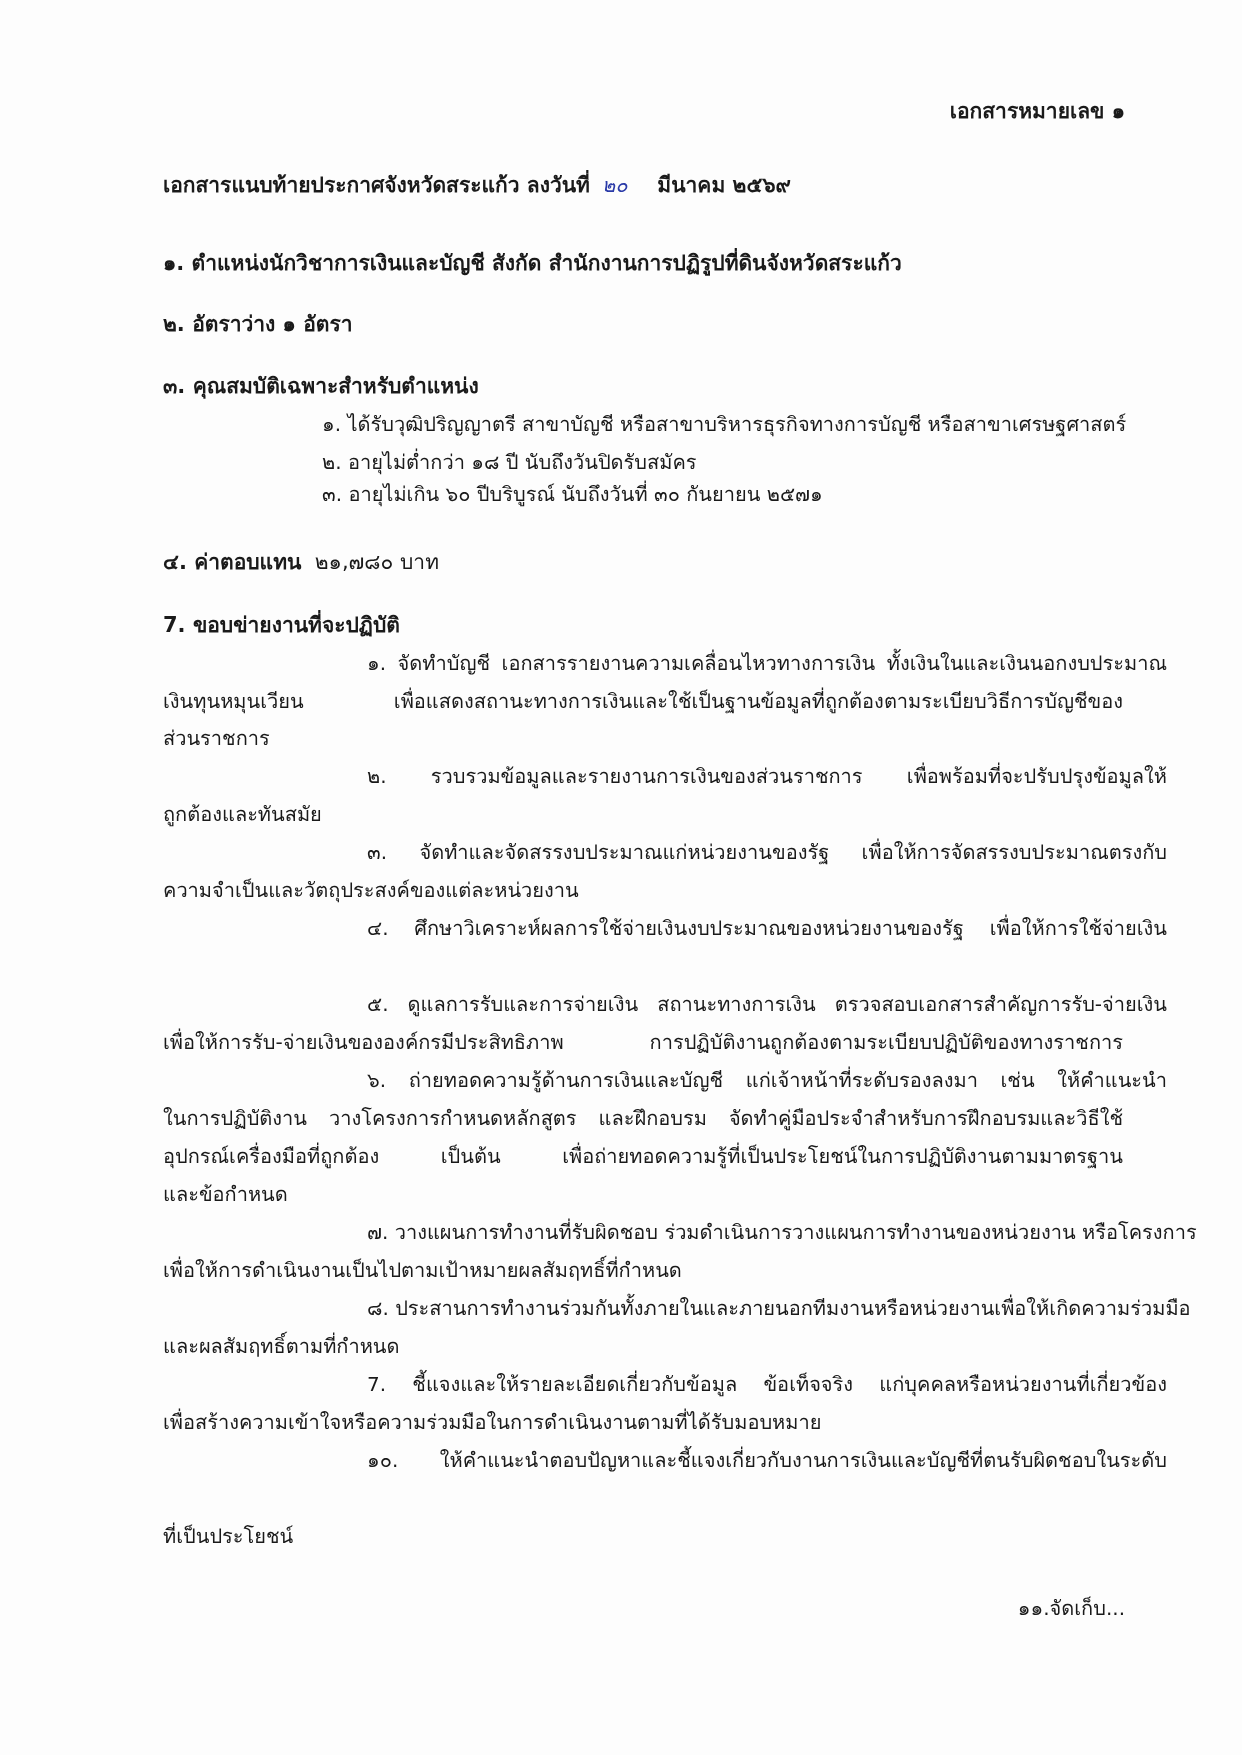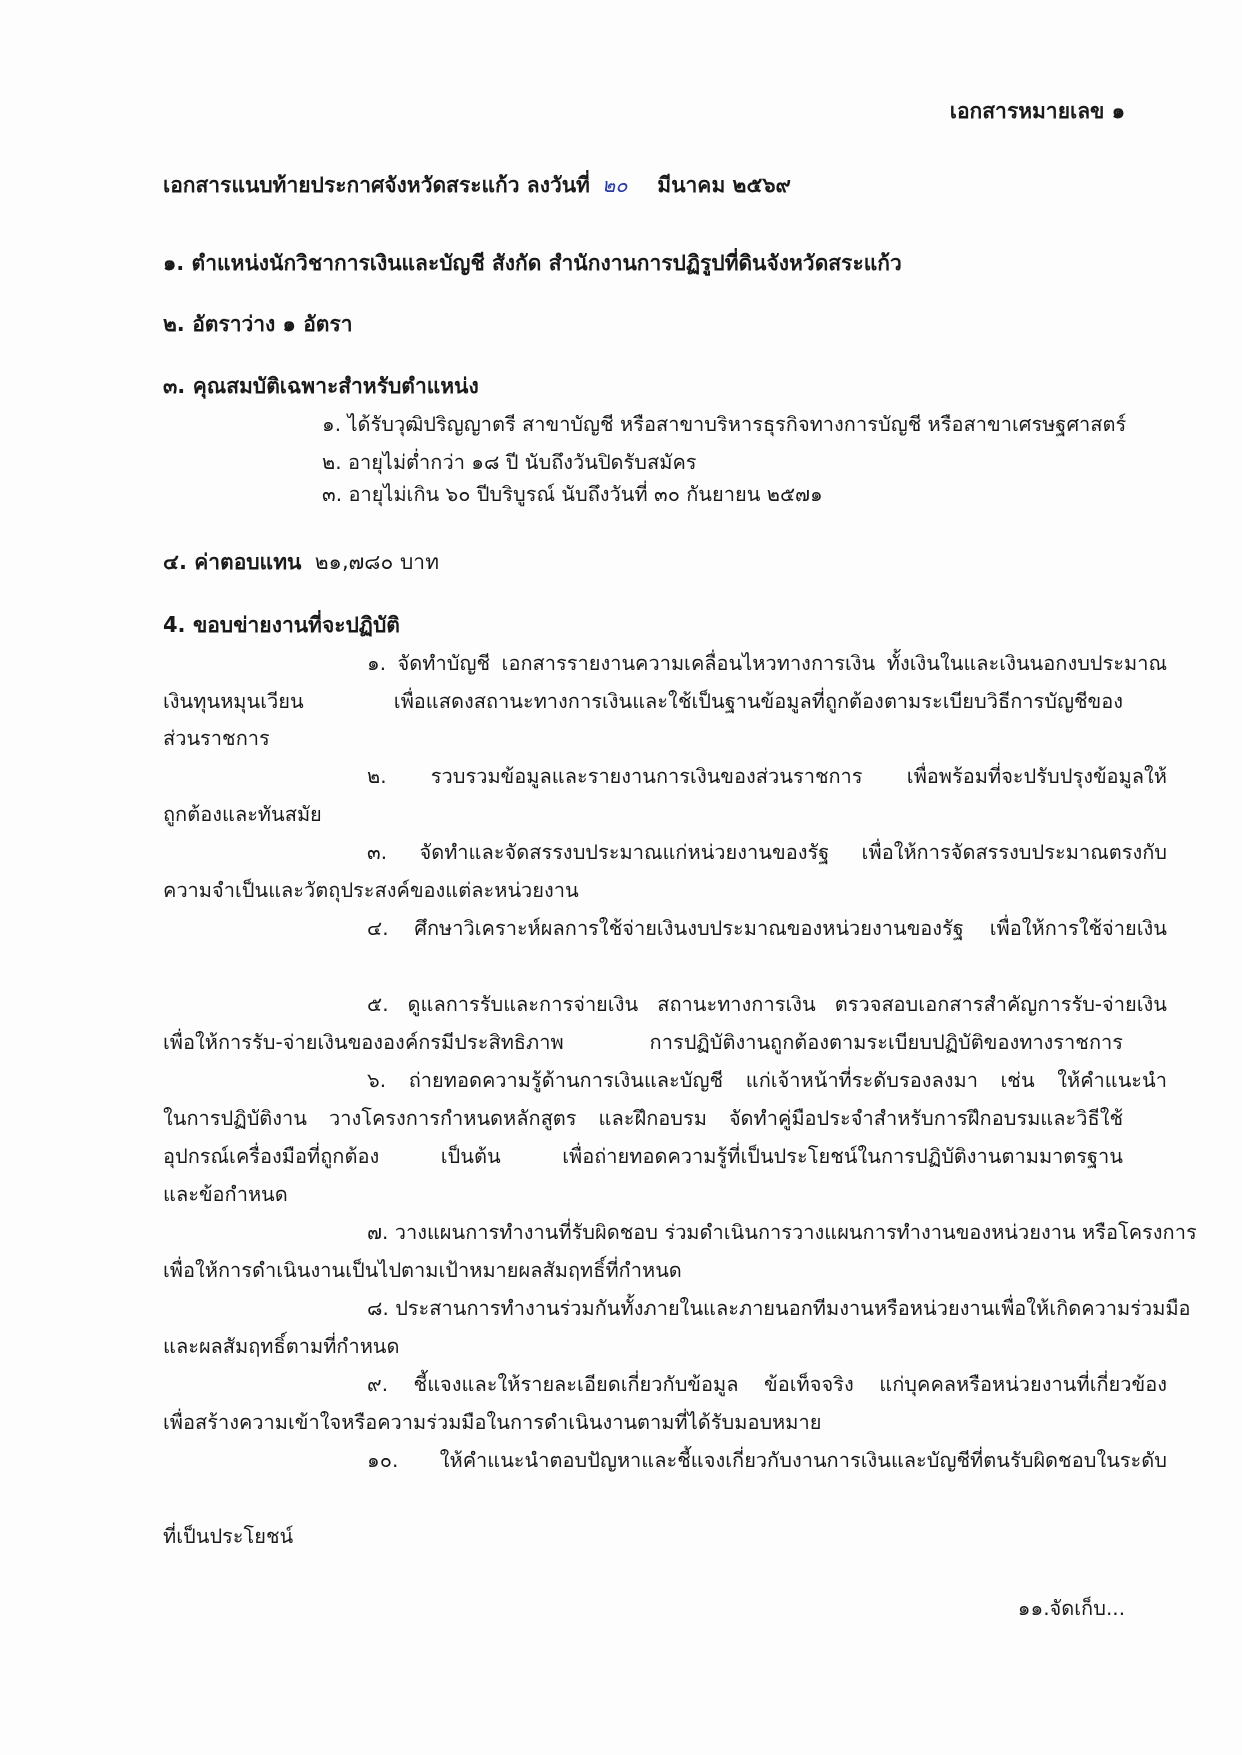--- a/index.html
+++ b/index.html
@@ -102,21 +102,21 @@
 
   <div class="line section" style="top:371px;">๓. คุณสมบัติเฉพาะสำหรับตำแหน่ง</div>
   <div class="line qual" style="top:409px;">๑.  ได้รับวุฒิปริญญาตรี สาขาบัญชี หรือสาขาบริหารธุรกิจทางการบัญชี หรือสาขาเศรษฐศาสตร์</div>
   <div class="line qual" style="top:447px;">๒.  อายุไม่ต่ำกว่า ๑๘ ปี นับถึงวันปิดรับสมัคร</div>
   <div class="line qual" style="top:479px;text-align:right;">๓.  อายุไม่เกิน ๖๐ ปีบริบูรณ์ นับถึงวันที่ ๓๐ กันยายน ๒๕๗๑</div>
 
   <div class="line" style="left:163px; top:547px;">
     <span class="bold">๔. ค่าตอบแทน</span>&nbsp;&nbsp;<span>๒๑,๗๘๐ บาท</span>
   </div>
 
-  <div class="line section" style="top:610px;">4. ขอบข่ายงานที่จะปฏิบัติ</div>
+  <div class="line section" style="top:610px;">7. ขอบข่ายงานที่จะปฏิบัติ</div>
 
   <div class="line para-first" style="top:648px;">
       <span class="justify-first">๑. จัดทำบัญชี เอกสารรายงานความเคลื่อนไหวทางการเงิน ทั้งเงินในและเงินนอกงบประมาณ</span>
     </div>
   <div class="line para-cont" style="top:686px;">
       <span class="justify">เงินทุนหมุนเวียน เพื่อแสดงสถานะทางการเงินและใช้เป็นฐานข้อมูลที่ถูกต้องตามระเบียบวิธีการบัญชีของ</span>
     </div>
   <div class="line para-cont" style="top:723px;">ส่วนราชการ</div>
 
   <div class="line para-first" style="top:761px;">
@@ -155,21 +155,21 @@
       <span class="justify-first">๗. วางแผนการทำงานที่รับผิดชอบ ร่วมดำเนินการวางแผนการทำงานของหน่วยงาน หรือโครงการ</span>
     </div>
   <div class="line para-cont" style="top:1255px;">เพื่อให้การดำเนินงานเป็นไปตามเป้าหมายผลสัมฤทธิ์ที่กำหนด</div>
 
   <div class="line para-first" style="top:1293px;">
       <span class="justify-first">๘. ประสานการทำงานร่วมกันทั้งภายในและภายนอกทีมงานหรือหน่วยงานเพื่อให้เกิดความร่วมมือ</span>
     </div>
   <div class="line para-cont" style="top:1331px;">และผลสัมฤทธิ์ตามที่กำหนด</div>
 
   <div class="line para-first" style="top:1369px;">
-      <span class="justify-first">๙. ชี้แจงและให้รายละเอียดเกี่ยวกับข้อมูล ข้อเท็จจริง แก่บุคคลหรือหน่วยงานที่เกี่ยวข้อง</span>
+      <span class="justify-first">7. ชี้แจงและให้รายละเอียดเกี่ยวกับข้อมูล ข้อเท็จจริง แก่บุคคลหรือหน่วยงานที่เกี่ยวข้อง</span>
     </div>
   <div class="line para-cont" style="top:1407px;">เพื่อสร้างความเข้าใจหรือความร่วมมือในการดำเนินงานตามที่ได้รับมอบหมาย</div>
 
   <div class="line para-first" style="top:1445px;">
       <span class="justify-first">๑๐. ให้คำแนะนำตอบปัญหาและชี้แจงเกี่ยวกับงานการเงินและบัญชีที่ตนรับผิดชอบในระดับ</span>
     </div>
   <div class="line para-cont" style="top:1521px;">ที่เป็นประโยชน์</div>
 
   <div class="line footer-next">๑๑.จัดเก็บ...</div>
 

